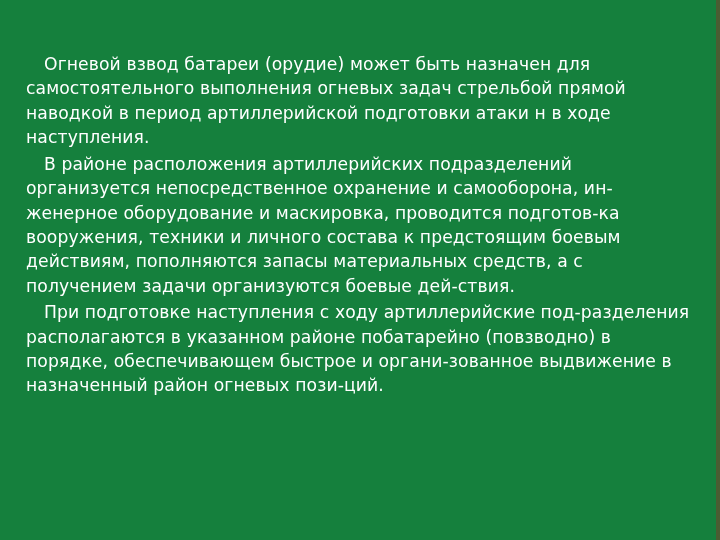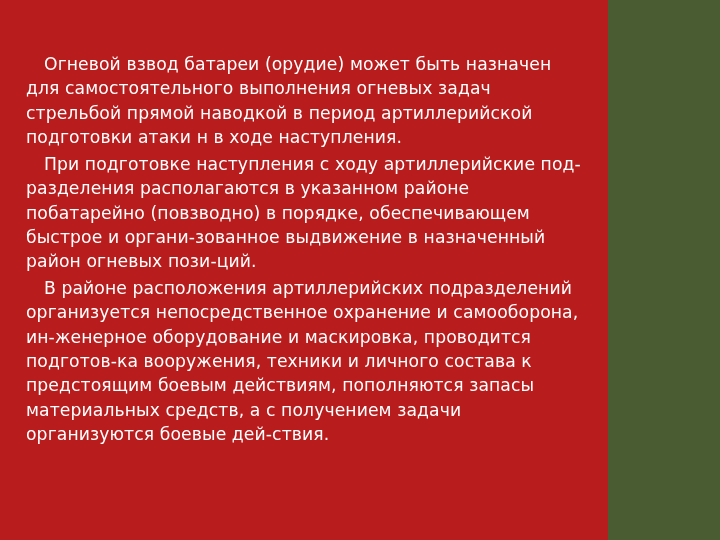--- a/index.html
+++ b/index.html
@@ -8,24 +8,24 @@
   }
   body {
     width: 720px;
     height: 540px;
     background: #4a5c32;
     font-family: "DejaVu Sans", sans-serif;
     overflow: hidden;
   }
   .slide {
     position: relative;
-    width: 608px;
+    width: 716px;
     height: 540px;
     box-sizing: border-box;
-    background: #b91c1c;
+    background: #15803d;
     padding: 52px 26px 20px 26px;
   }
   .body-text {
     color: #ffffff;
     font-size: 17.2px;
     line-height: 1.42;
     letter-spacing: 0.1px;
     text-align: left;
   }
   .para {
@@ -33,16 +33,16 @@
     text-indent: 18px;
     white-space: pre-wrap;
   }
 </style>
 </head>
 <body>
 
 <div class="slide">
   <div class="body-text">
     <p class="para">Огневой взвод батареи (орудие) может быть назначен для самостоятельного выполнения огневых задач стрельбой прямой наводкой в период артиллерийской подготовки атаки н в ходе наступления.</p>
+    <p class="para">В районе расположения артиллерийских подразделений организуется непосредственное охранение и самооборона, ин-женерное оборудование и маскировка, проводится подготов-ка вооружения, техники и личного состава к предстоящим боевым действиям, пополняются запасы материальных средств, а с получением задачи организуются боевые дей-ствия.</p>
     <p class="para">При подготовке наступления с ходу артиллерийские под-разделения располагаются в указанном районе побатарейно (повзводно) в порядке, обеспечивающем быстрое и органи-зованное выдвижение в назначенный район огневых пози-ций.</p>
-    <p class="para">В районе расположения артиллерийских подразделений организуется непосредственное охранение и самооборона, ин-женерное оборудование и маскировка, проводится подготов-ка вооружения, техники и личного состава к предстоящим боевым действиям, пополняются запасы материальных средств, а с получением задачи организуются боевые дей-ствия.</p>
   </div>
 </div>
 
 </body></html>

